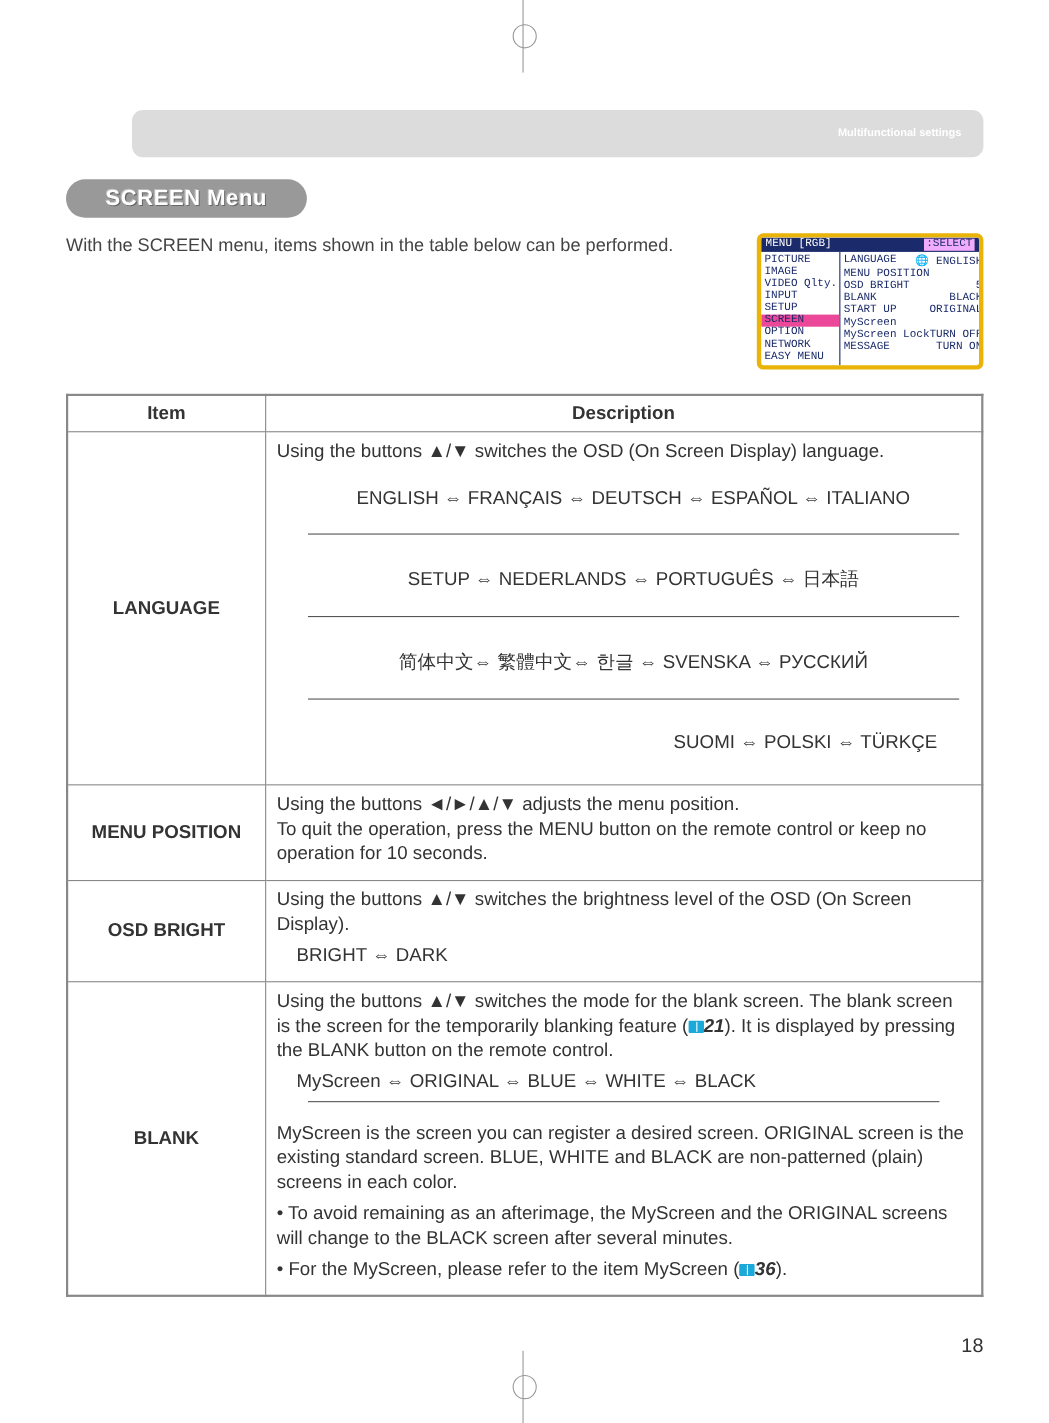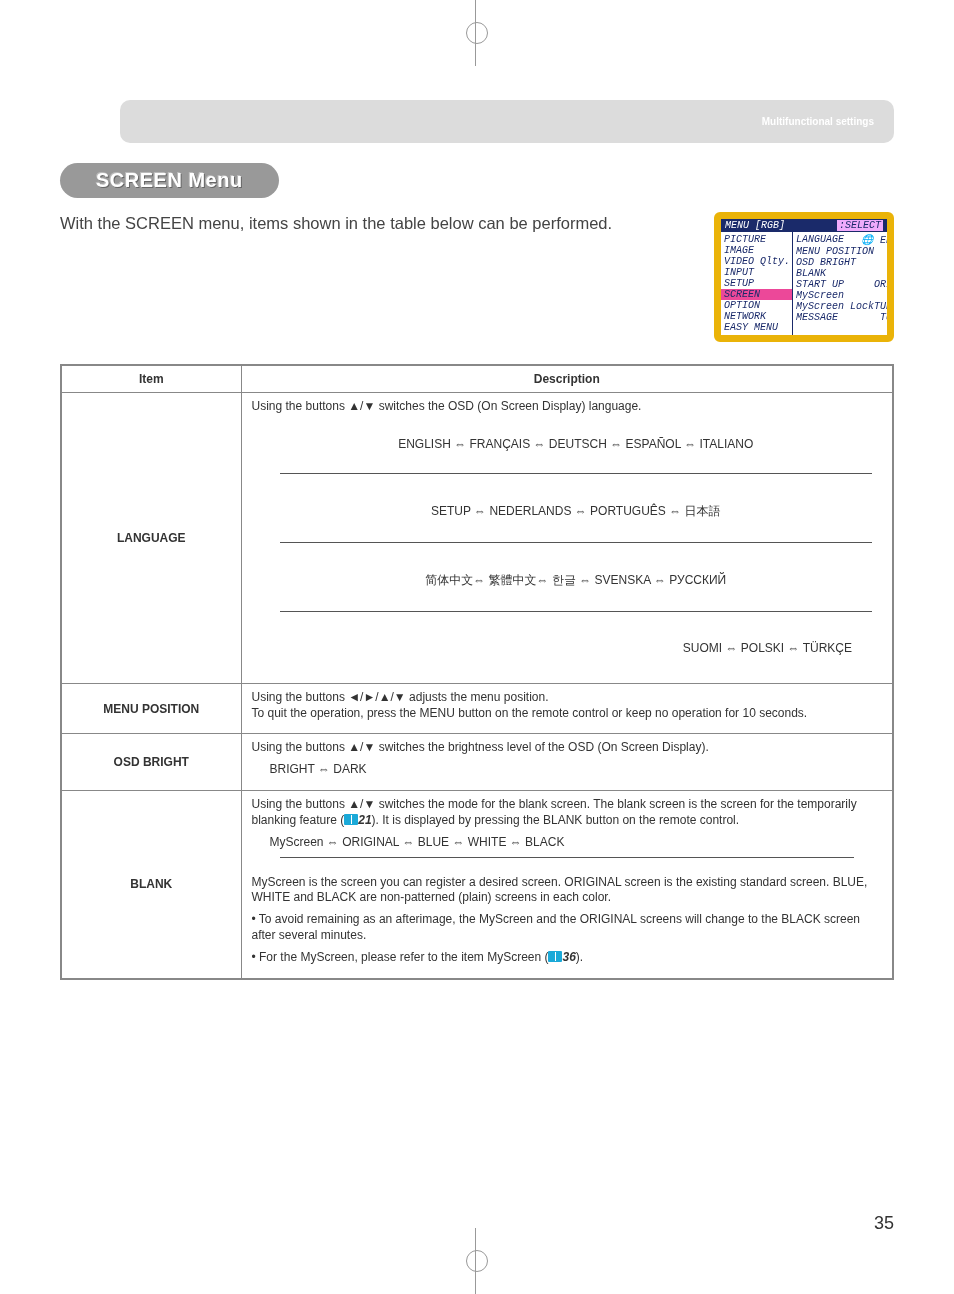--- a/index.html
+++ b/index.html
@@ -44,29 +44,28 @@
     align-items: flex-start;
   }
   .intro-text {
     flex: 1;
     font-size: 16.5px;
     line-height: 1.35;
     color: #444;
   }
   .intro-text p { margin-bottom: 10px; }
   .osd-panel {
-    width: 180px;
-    border: 7px solid #eab308;
+    width: 206px;
+    border: 4px solid #eab308;
     border-radius: 6px;
     font-family: "Courier New", monospace;
     font-size: 10px;
     color: #1a2a6a;
     background: #fff;
     overflow: hidden;
-    font-style: italic;
   }
   .osd-title {
     background: #1a2a6a;
     color: #fff;
     padding: 1px 4px;
     display: flex;
     justify-content: space-between;
   }
   .osd-title .sel { background: #f0abfc; color: #1a2a6a; padding: 0 2px; }
   .osd-body { display: flex; }
@@ -77,21 +76,21 @@
   }
   .osd-left div { padding: 0 3px; white-space: nowrap; }
   .osd-left .hl { background: #ec4899; }
   .osd-right { flex: 1; padding: 2px 3px; }
   .osd-r-row { display: flex; justify-content: space-between; white-space: nowrap; }
   .main-table {
     border: 2px solid #888;
     border-collapse: collapse;
     width: 100%;
     margin-top: 22px;
-    font-size: 12px;
+    font-size: 17px;
     color: #333;
   }
   .main-table th, .main-table td {
     border: 1px solid #888;
     padding: 6px 10px;
     vertical-align: top;
   }
   .main-table th {
     font-weight: bold;
     text-align: center;
@@ -299,14 +298,14 @@
               <span>• For the MyScreen, please refer to the item MyScreen (</span><span class="book-icon"></span><b><i><span>36</span></i></b><span>).</span>
             </p>
           </div>
         </td>
       </tr>
     </tbody>
   </table>
 
 </div>
 
-<div class="page-num">35</div>
+<div class="page-num">18</div>
 <div class="crop-bottom"></div>
 
 </body></html>

